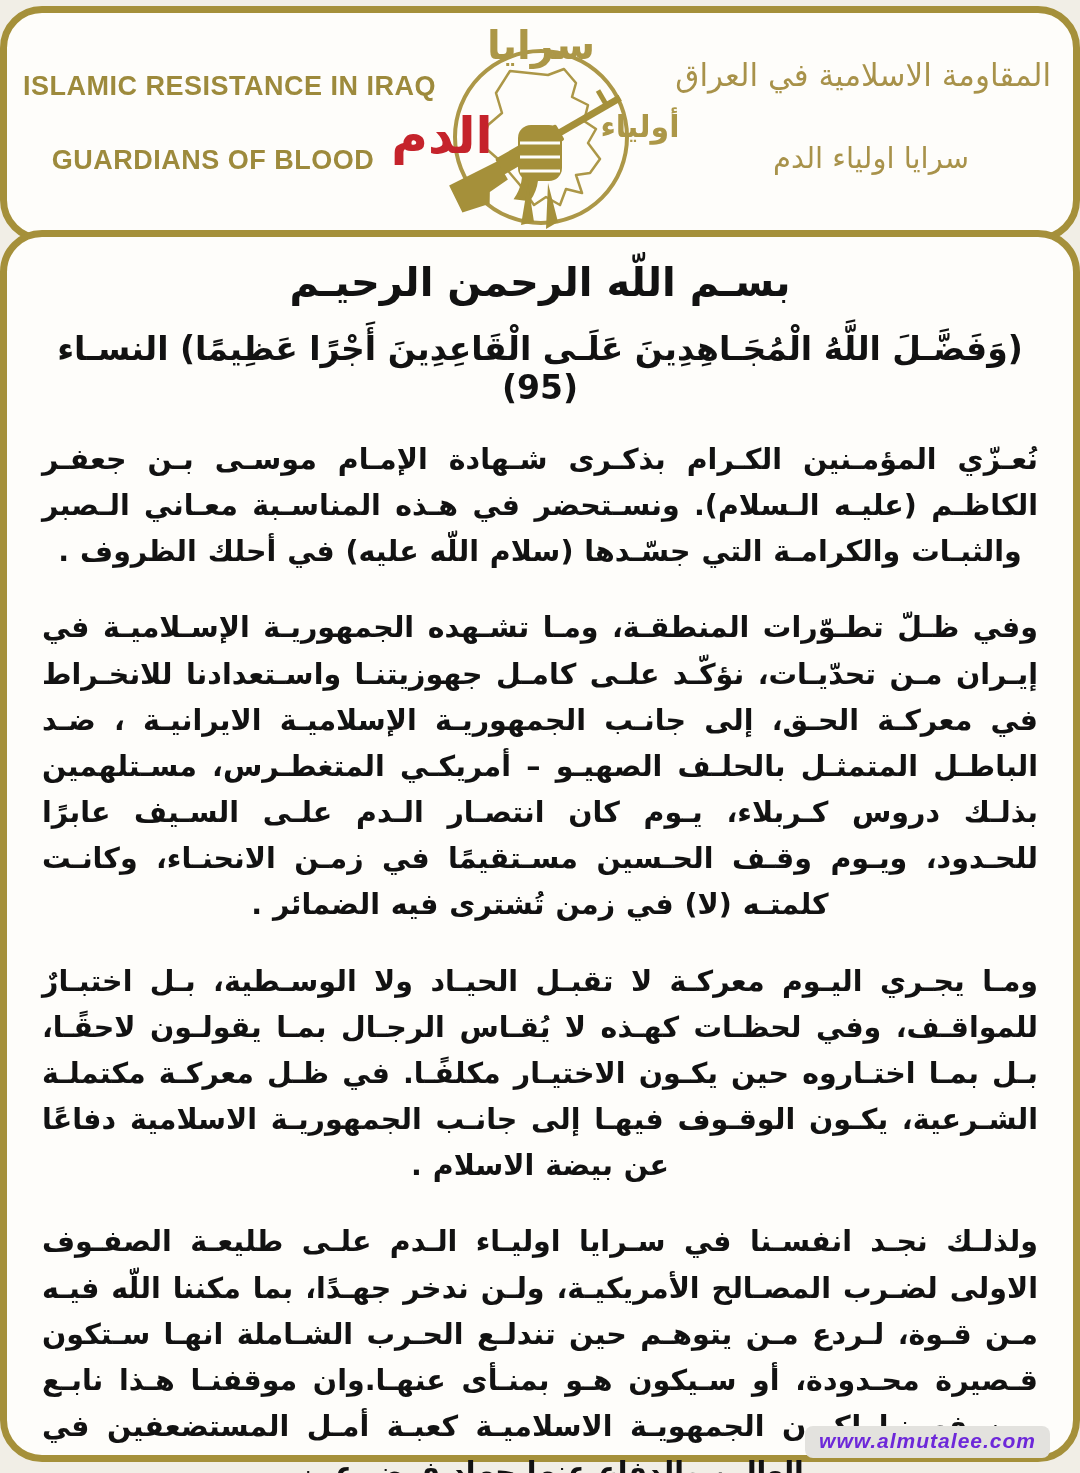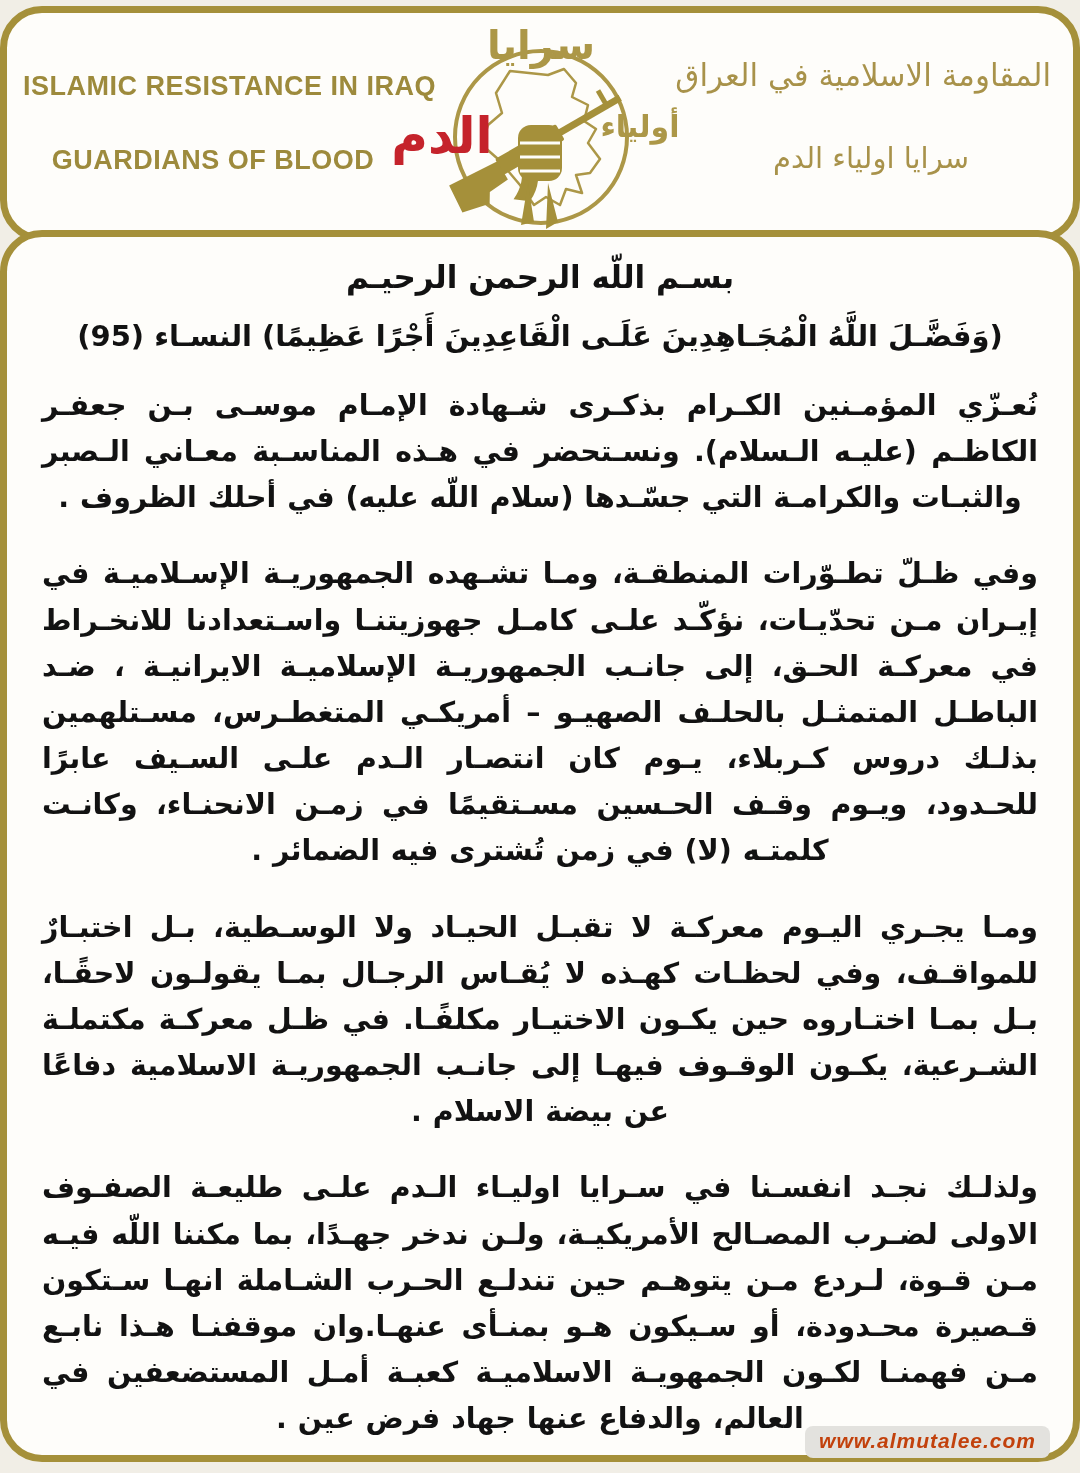--- a/index.html
+++ b/index.html
@@ -41,41 +41,41 @@
   .body-box{
     position:absolute;left:0;right:0;top:230px;height:1232px;
     background:#fefdfa;
     border:7px solid #a5903a;border-radius:42px;
     padding:16px 26px 0;
     direction:rtl;
     color:#121212;
   }
   .bismillah{
     margin:6px 0 0;text-align:center;
-    font-size:31px;font-weight:bold;
+    font-size:40px;font-weight:bold;
   }
   .verse{
     margin:24px 0 0;text-align:center;
-    font-size:29px;font-weight:bold;
+    font-size:33px;font-weight:bold;
   }
   .para{
     margin:30px 9px 0;
     font-size:28.5px;font-weight:bold;line-height:1.62;
     text-align:justify;text-align-last:center;
     word-spacing:1px;
   }
 
   
   .watermark{
     position:absolute;right:30px;top:1426px;
     background:#e3e2de;border-radius:8px;
     padding:3px 14px 5px;
     font-family:"Liberation Sans",sans-serif;
     font-weight:bold;font-style:italic;font-size:21px;letter-spacing:1px;
-    color:#c2410c;direction:ltr;
+    color:#6d28d9;direction:ltr;
   }
 </style>
 </head>
 <body>
 
 <div class="page">
 
   <div class="header-box">
 
     <div class="eng">

